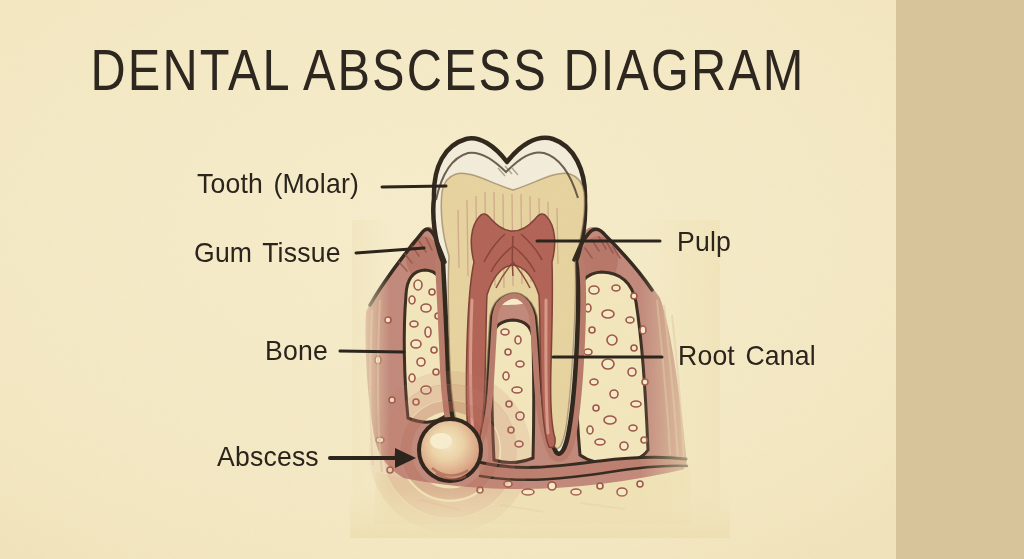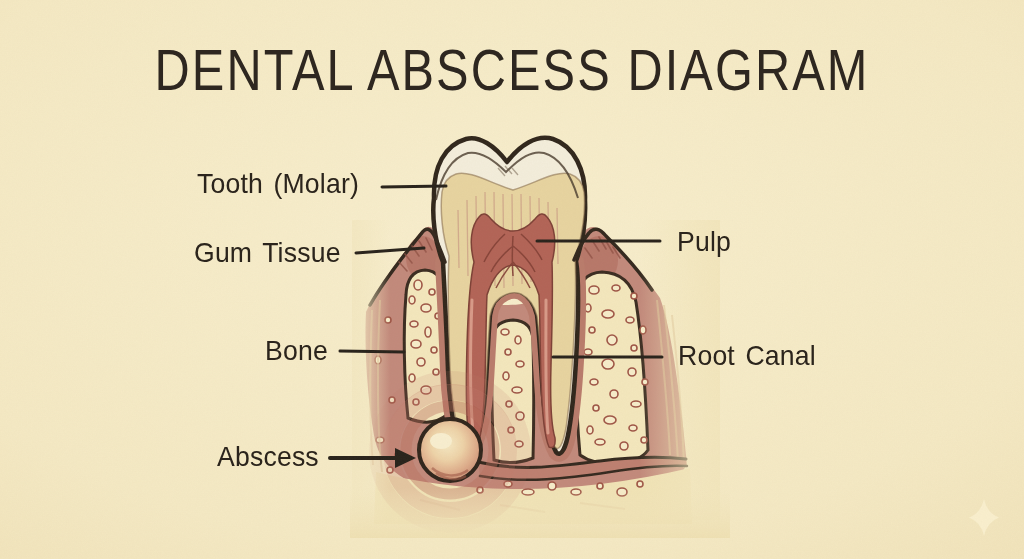--- a/index.html
+++ b/index.html
@@ -1,17 +1,17 @@
 <!DOCTYPE html>
 <html><head>
 <meta charset="utf-8">
 <style>
   html,body{margin:0;padding:0;background:#d8c49a;}
   .stage{
-    position:relative;width:1024px;height:559px;overflow:hidden;
+    position:relative;width:896px;height:559px;overflow:hidden;
     background:
       radial-gradient(ellipse 130% 130% at 47% 40%, #f8eecd 0%, #f5e9c4 45%, #efdfb4 75%, #e7d2a3 100%);
     font-family:"Liberation Sans", sans-serif;
   }
   .title{
     position:absolute;top:36px;left:50%;
     transform:translateX(-50%) scaleX(0.84);transform-origin:center top;
     font-size:58px;font-weight:400;letter-spacing:2.5px;white-space:nowrap;
     color:#2e2720;
   }

